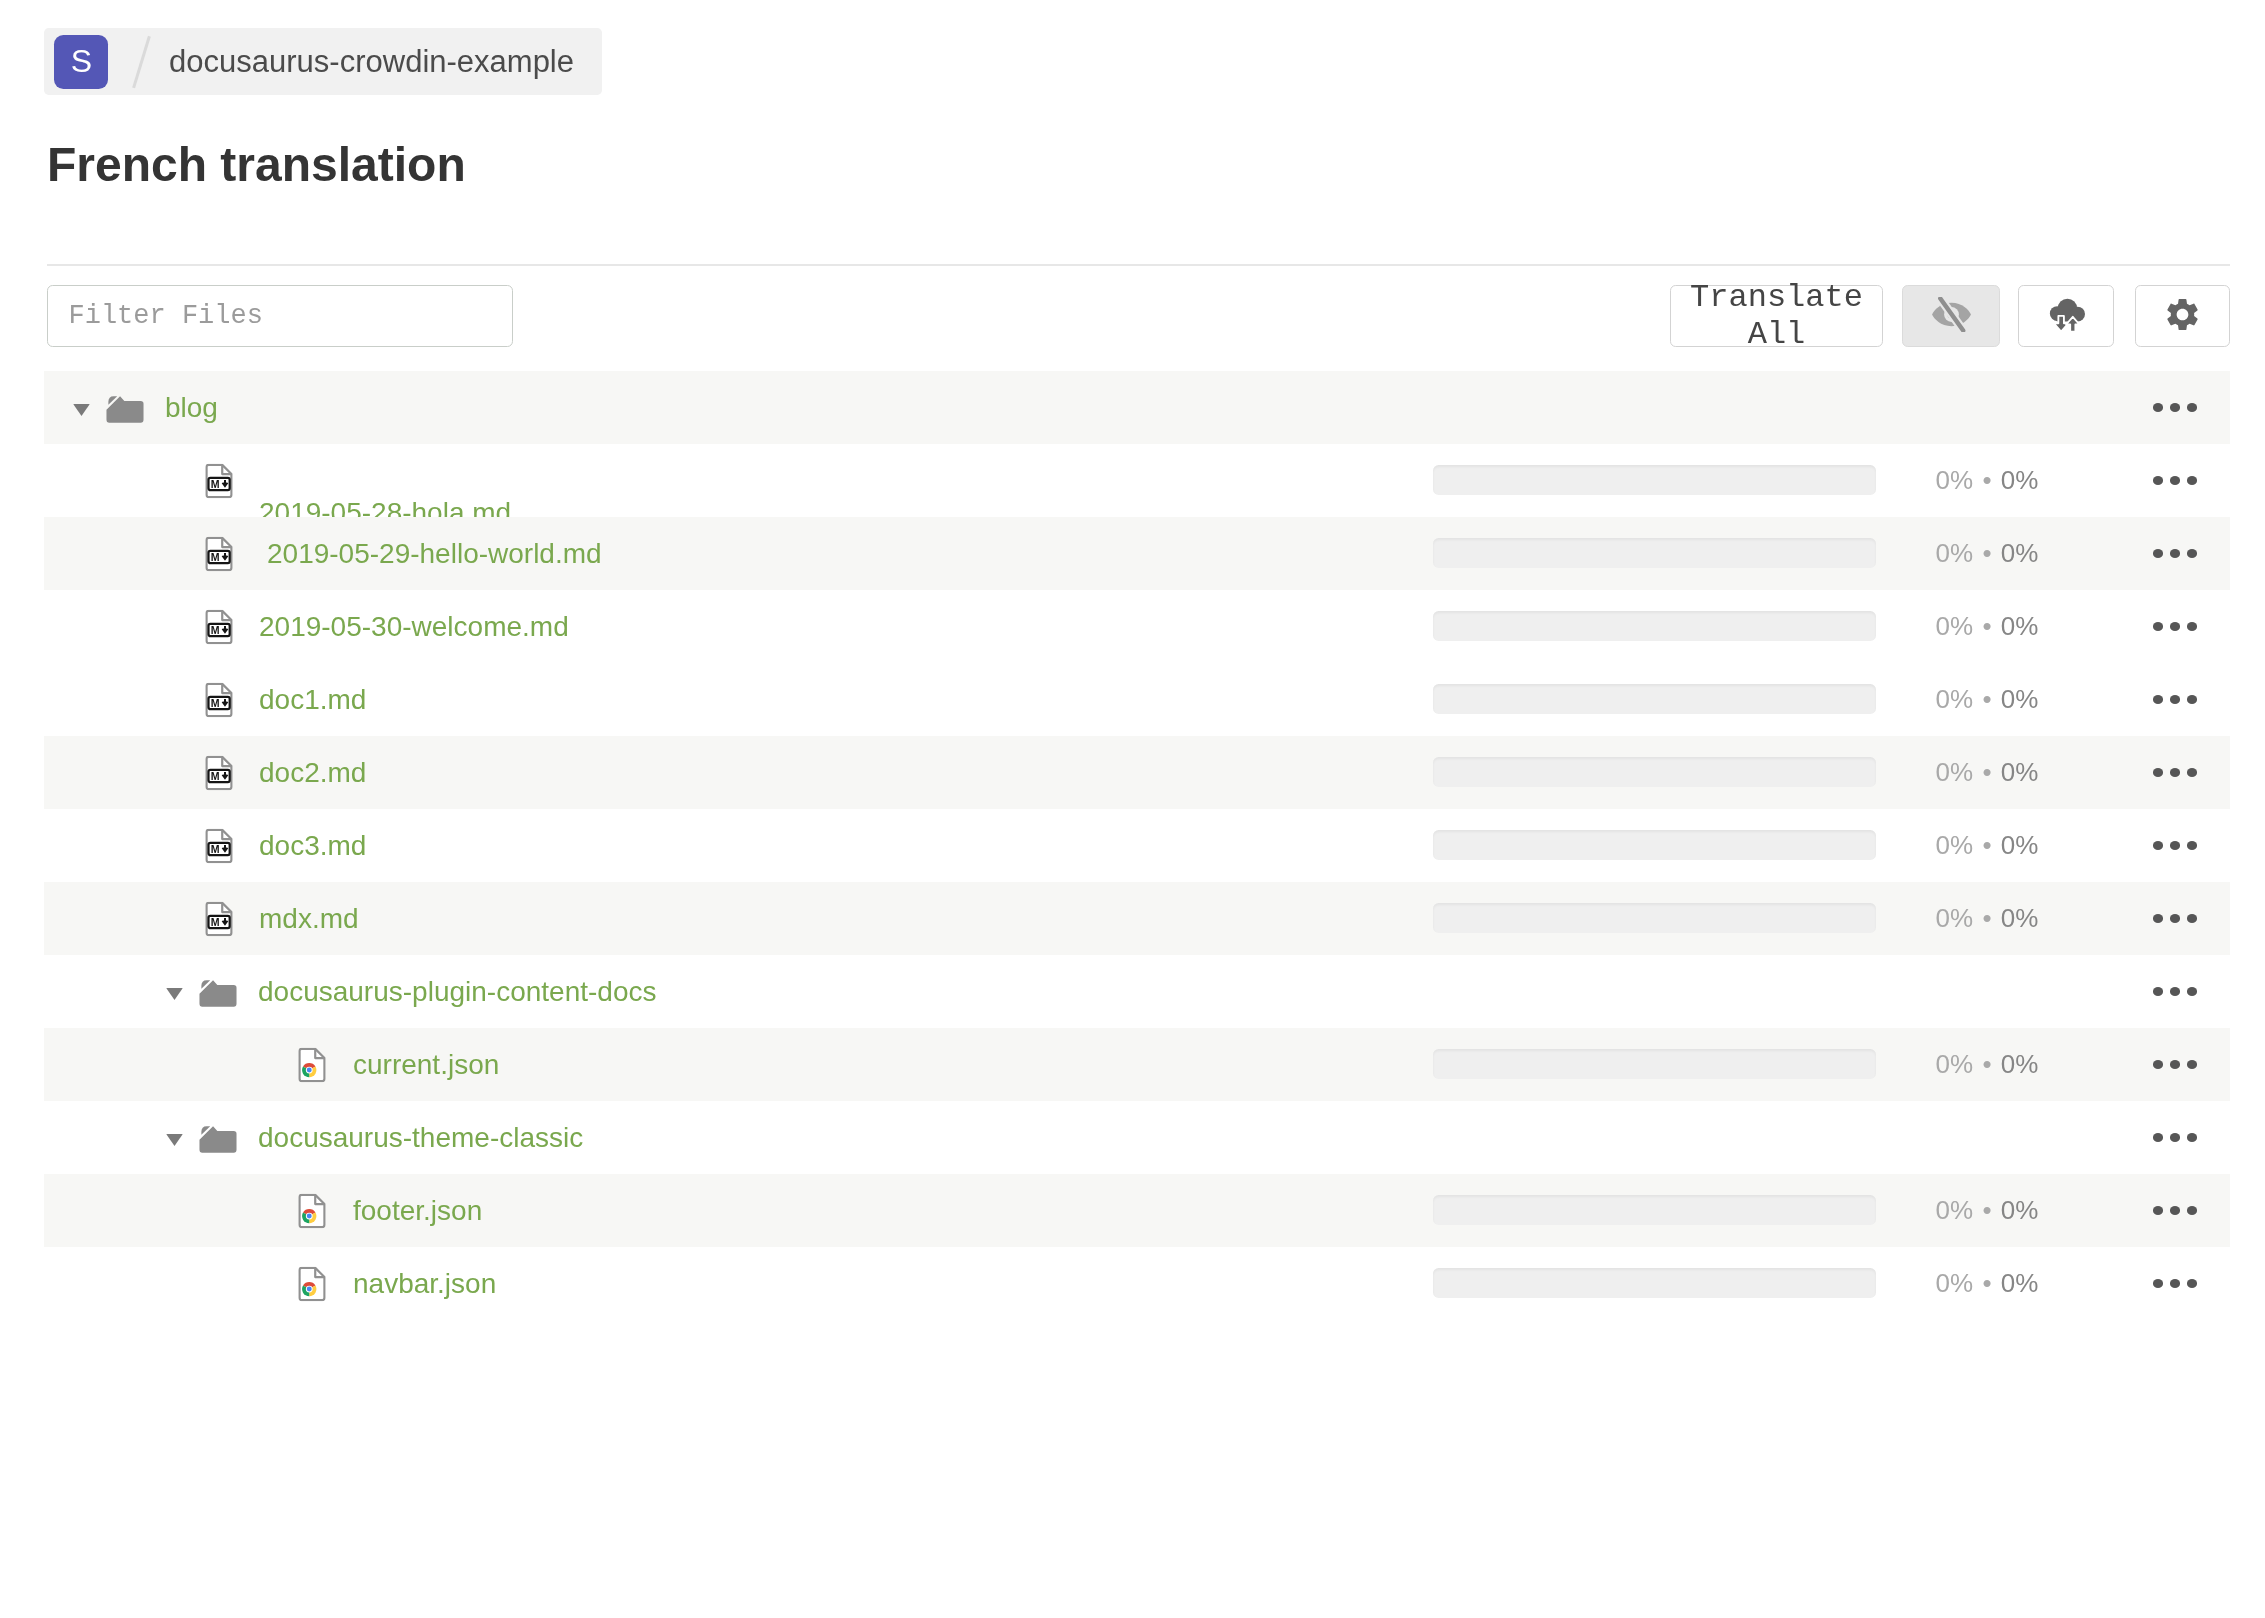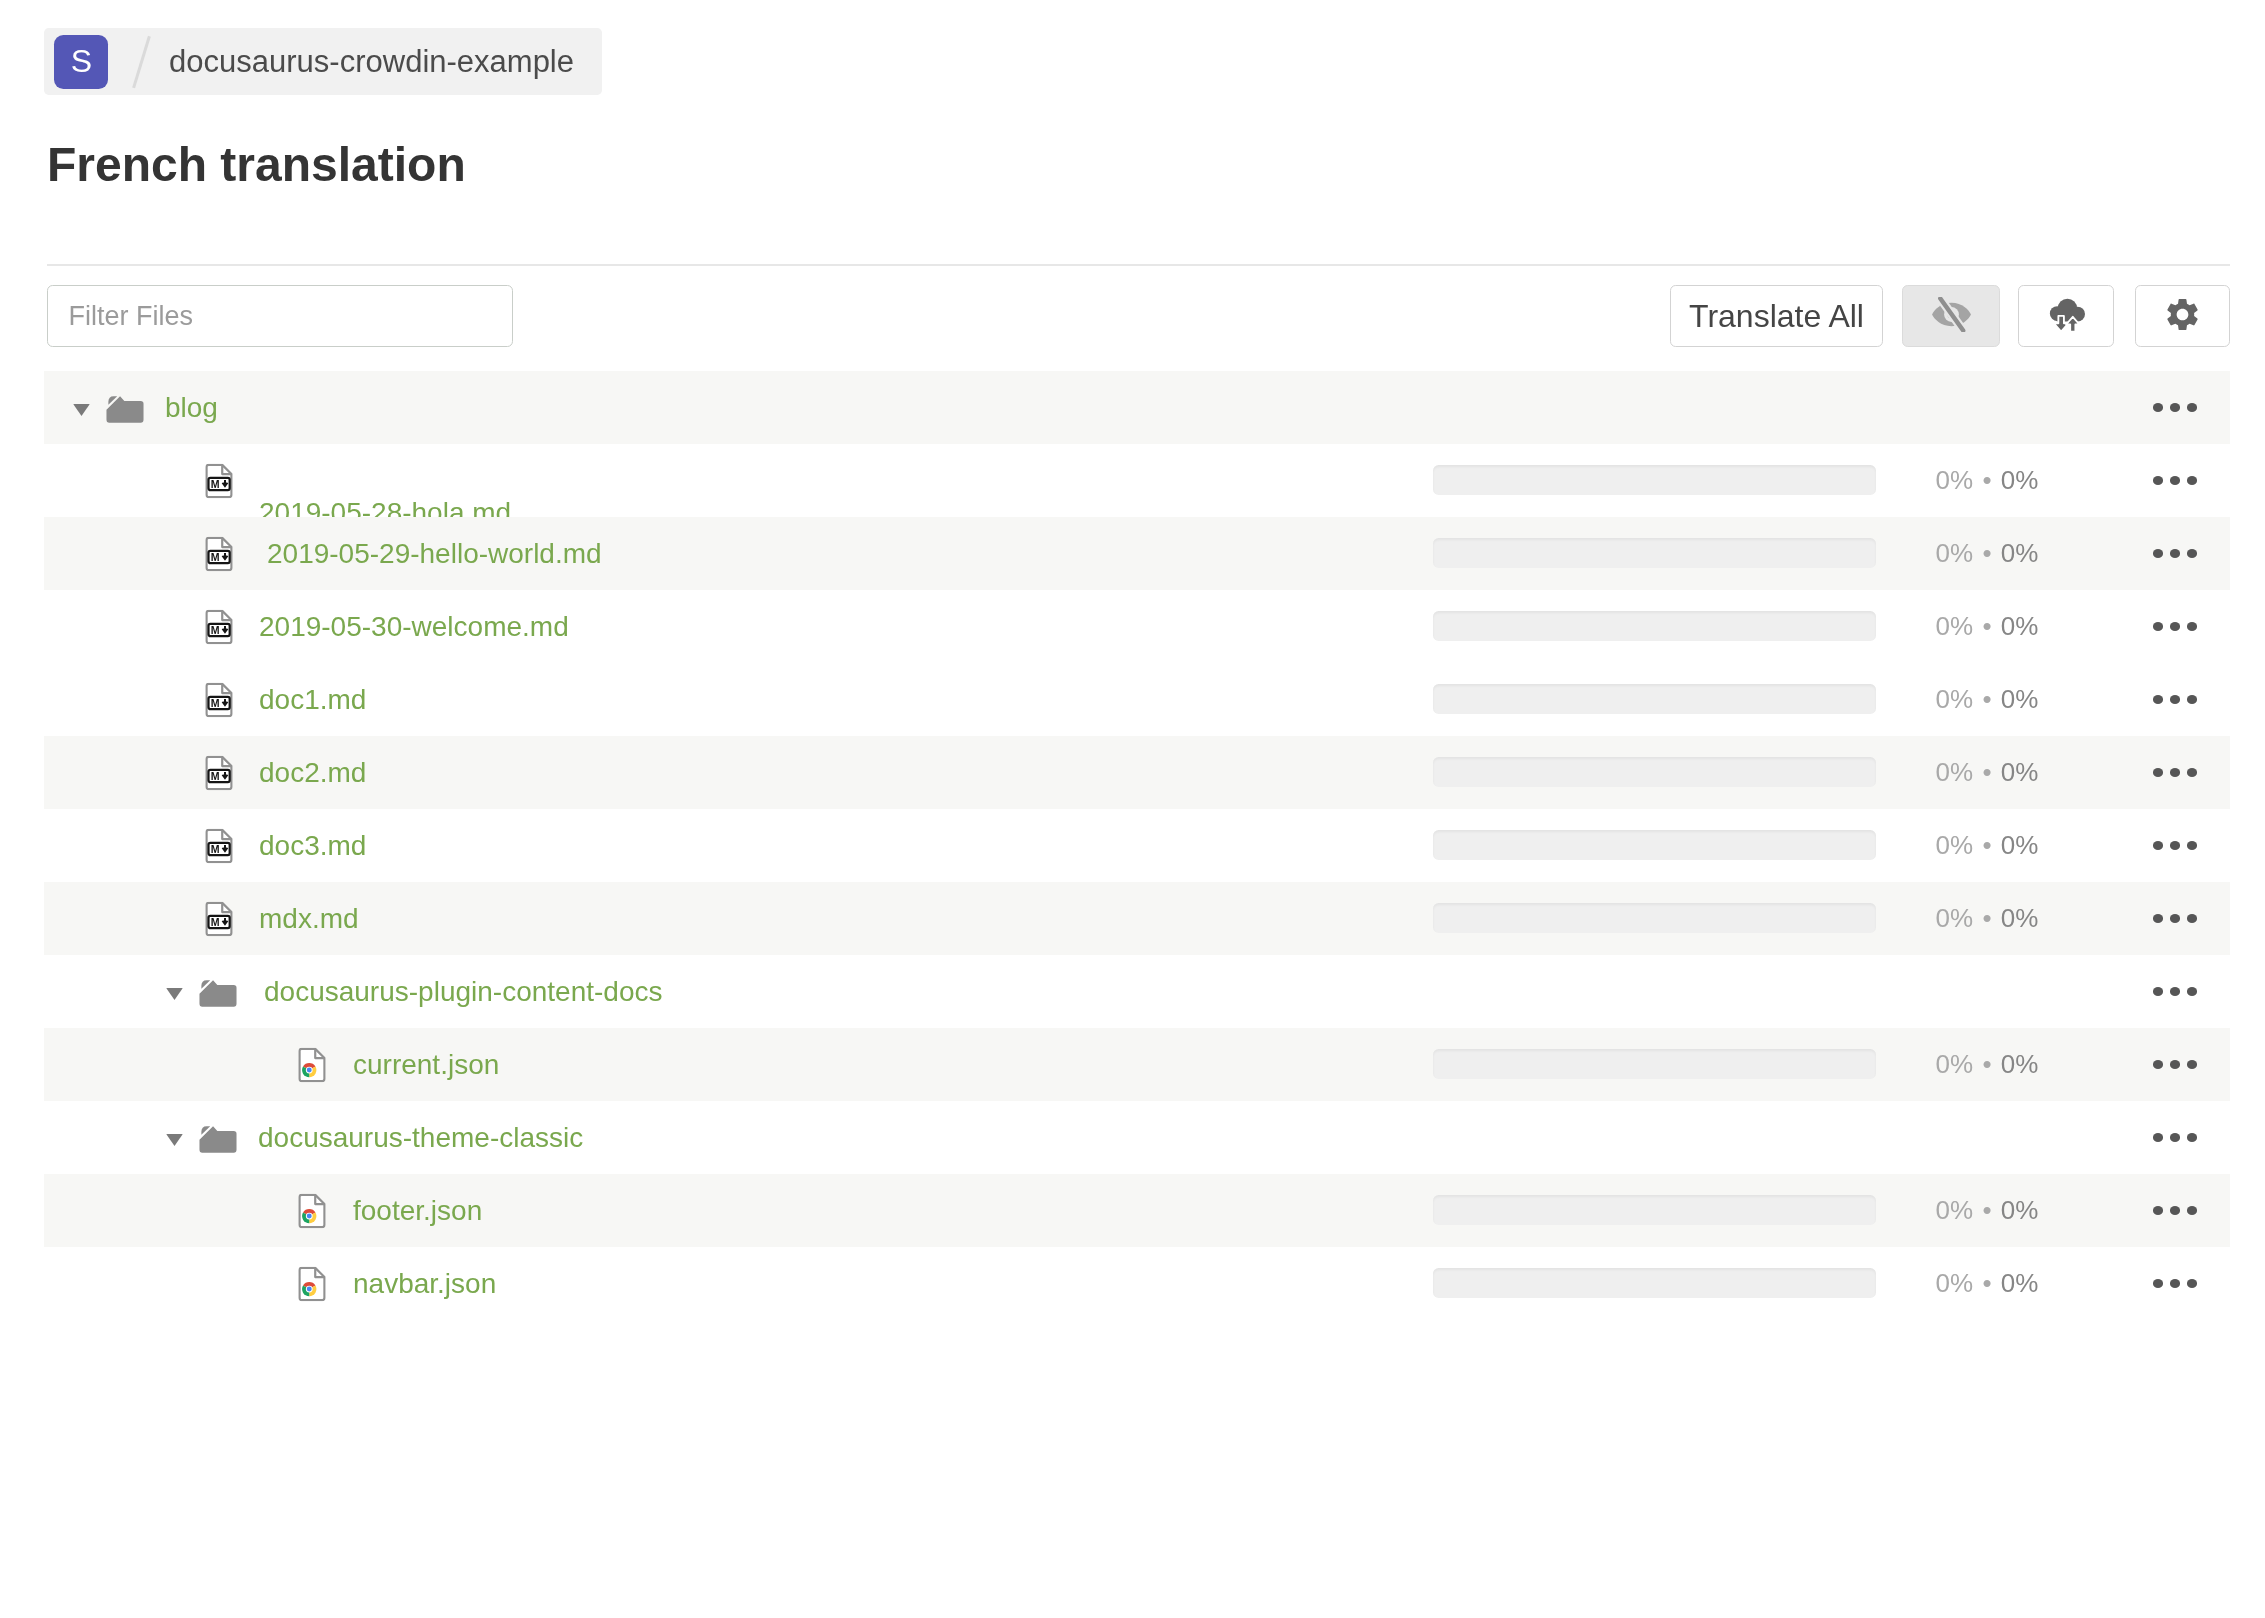--- a/index.html
+++ b/index.html
@@ -15,21 +15,21 @@
   .crumb-slash{width:2.8px;height:54px;background:#dadada;transform:rotate(17deg);margin-left:32px;}
   .crumb-project{font-size:31px;color:#4b4b4b;margin-left:26px;text-decoration:none;cursor:pointer;}
 
   
   h1{position:absolute;left:47px;top:140px;margin:0;font-size:48px;line-height:1.05;
      font-weight:700;color:#343434;}
 
   .divider{position:absolute;left:47px;top:264px;width:2183px;height:1.9px;background:#e7e7e7;}
 
   
-  .toolbar{position:absolute;left:0;top:285px;width:1860px;height:62px;}
+  .toolbar{position:absolute;left:0;top:285px;width:1860px;height:62px;font-family:Liberation Mono, monospace;}
   .filter-input{position:absolute;left:47px;top:0;width:466px;height:62px;box-sizing:border-box;
                 border:1.9px solid #c9cec9;border-radius:5.6px;font-size:27px;color:#444;
                 padding:0 20.5px;outline:none;font-family:inherit;background:#fff;}
   .filter-input::placeholder{color:#9b9b9b;}
   .btn{position:absolute;top:0;height:62px;box-sizing:border-box;border:1.9px solid #d3d3d3;
        border-radius:5.6px;background:#fff;display:flex;align-items:center;justify-content:center;
        cursor:pointer;font-family:inherit;padding:0;}
   .btn-translate{left:1670px;width:213px;font-size:32px;color:#454545;}
   .btn-eye{left:1902px;width:98px;background:#e7e7e7;border-color:#dbdbdb;}
   .btn-cloud{left:2018px;width:96px;}
@@ -309,21 +309,21 @@
     <span class="tri" style="left: 122px;">
       <svg width="17" height="12" viewBox="0 0 18 13">
           <use href="#sym-tri"></use>
         </svg>
     </span>
     <span class="node-icon" style="left: 155px;">
         <svg class="fold-svg" viewBox="0 0 40 32">
           <use href="#sym-folder"></use>
         </svg>
       </span>
-    <a class="node-label" style="left: 220px;">docusaurus-plugin-content-docs</a>
+    <a class="node-label" style="left: 214px;">docusaurus-plugin-content-docs</a>
 
     <button class="dots">
       <i></i>
         <i></i>
         <i></i>
     </button>
   </div>
     <div class="row striped">
 
     <span class="node-icon" style="left: 254px;">

